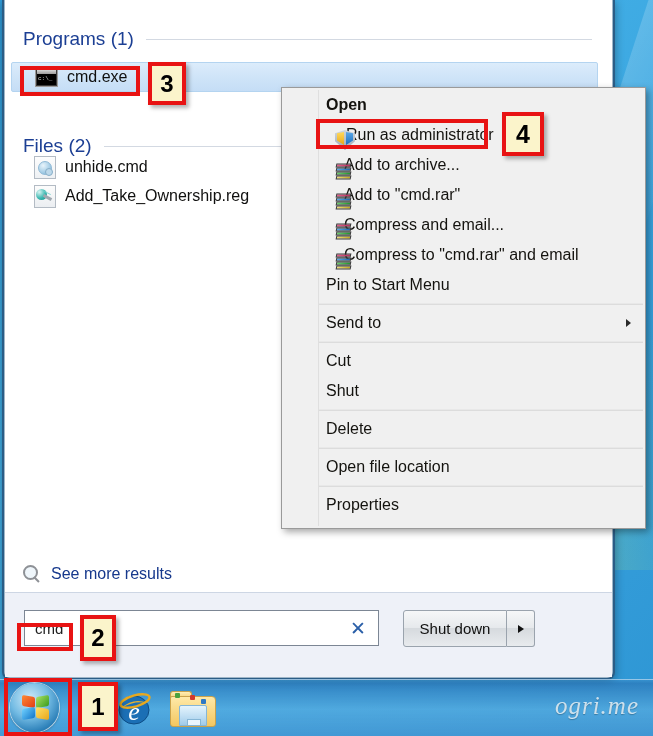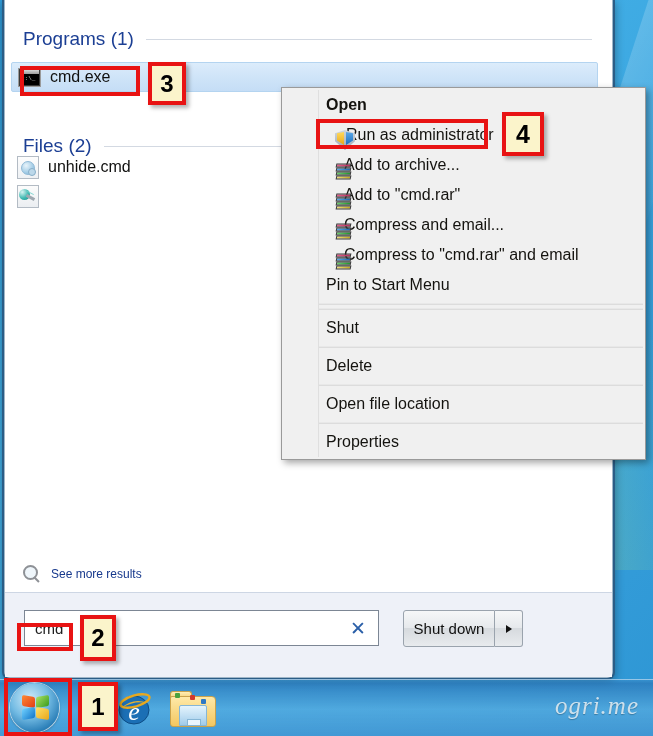--- a/index.html
+++ b/index.html
@@ -71,21 +71,21 @@
   }
   #head-programs { top: 28px; }
   #head-files { top: 135px; }
 
   .result-row {
     position: absolute;
     left: 6px; right: 14px;
     height: 30px;
     display: flex;
     align-items: center;
-    padding-left: 6px;
+    padding-left: 23px;
     box-sizing: border-box;
   }
   #row-cmd {
     top: 62px;
     background: linear-gradient(to bottom, #dcecfb 0%, #cfe4f8 50%, #c5ddf6 100%);
     border: 1px solid #b4d4f0;
     border-radius: 2px;
   }
   #row-unhide { top: 152px; }
   #row-addtake { top: 181px; }
@@ -162,21 +162,21 @@
     box-shadow: -2px -4px 0 -1px #7fd4cf;
   }
 
   
   #see-more {
     position: absolute;
     left: 18px; top: 565px;
     display: flex; align-items: center;
   }
   #see-more .smtext {
-    font-size: 12px; color: #16388c; margin-left: 10px; white-space: nowrap;
+    font-size: 16px; color: #16388c; margin-left: 10px; white-space: nowrap;
   }
   .icon-magnifier {
     width: 18px; height: 18px; position: relative; flex: none;
   }
   .icon-magnifier::before {
     content: "";
     position: absolute; left: 0; top: 0;
     width: 11px; height: 11px; border-radius: 50%;
     border: 2px solid #8e9196;
     background: rgba(225,238,248,0.55);
@@ -213,21 +213,21 @@
     transform: translateY(-50%);
     font-size: 19px; color: #2a5fa8; line-height: 1;
     font-family: "Liberation Sans", sans-serif;
   }
   #shutdown-group {
     position: absolute;
     left: 398px; top: 17px;
     height: 37px; display: flex;
   }
   #shutdown-btn {
-    width: 92px;
+    width: 104px;
     background: linear-gradient(to bottom, #f6f7f8 0%, #e6e9ec 48%, #d6dade 50%, #e8ebee 100%);
     border: 1px solid #9aa3ad;
     border-radius: 3px 0 0 3px;
     display: flex; align-items: center; justify-content: center;
     font-size: 15px; color: #10100f;
     box-sizing: border-box;
   }
   #shutdown-arrow {
     width: 28px;
     background: linear-gradient(to bottom, #f6f7f8 0%, #e6e9ec 48%, #d6dade 50%, #e8ebee 100%);
@@ -245,21 +245,21 @@
   }
 
   
   #ctxmenu {
     position: absolute;
     left: 281px; top: 87px;
     width: 365px;
     background: #f0f0f0;
     border: 1px solid #9a9a9a;
     box-shadow: 3px 3px 7px rgba(0,0,0,0.35);
-    padding: 2px 0 2px 0;
+    padding: 2px 0 8px 0;
     box-sizing: border-box;
   }
   #ctxmenu .gutter {
     position: absolute;
     left: 1px; top: 1px; bottom: 1px; width: 34px;
     background: #f0f0f0;
   }
   .ctx-item {
     position: relative;
     height: 30px;
@@ -445,20 +445,21 @@
         <span class="rule"></span>
       </div>
 
       <div class="result-row" id="row-unhide">
         <span class="icon-script"></span>
         <span class="rname">unhide.cmd</span>
       </div>
 
       <div class="result-row" id="row-addtake">
         <span class="icon-reg"></span>
+        <span class="rname">Add_Take_Ownership.reg</span>
       </div>
 
       <div id="see-more">
         <span class="icon-magnifier"></span>
         <span class="smtext">See more results</span>
       </div>
     </div>
 
     <div id="bottom-bar">
       <div id="search-box" title="Search programs and files">
@@ -519,21 +520,28 @@
             <i></i>
             <i></i>
             <i></i>
           </span>
           <span>Compress to "cmd.rar" and email</span>
         </div>
         <div class="ctx-item">
           <span>Pin to Start Menu</span>
         </div>
         <div class="ctx-sep"></div>
+        <div class="ctx-item">
+          <span>Send to</span>
+          <span class="submenu-arrow"></span>
+        </div>
         <div class="ctx-sep"></div>
+        <div class="ctx-item">
+          <span>Cut</span>
+        </div>
         <div class="ctx-item">
           <span>Shut</span>
         </div>
         <div class="ctx-sep"></div>
         <div class="ctx-item">
           <span>Delete</span>
         </div>
         <div class="ctx-sep"></div>
         <div class="ctx-item">
           <span>Open file location</span>

